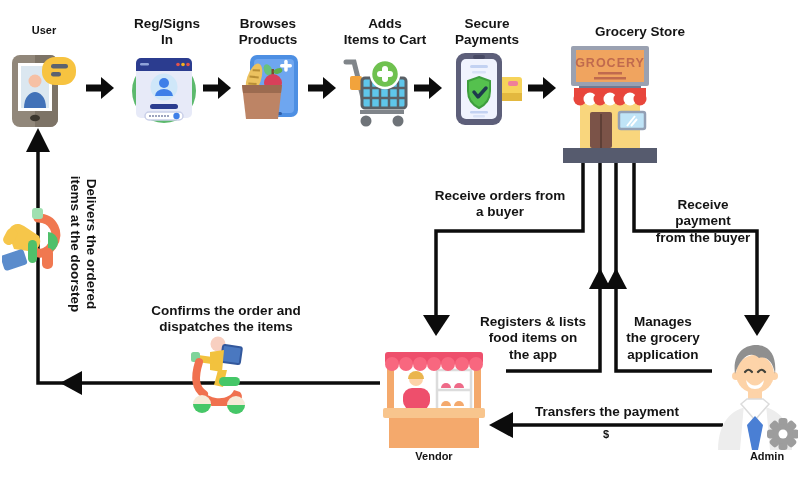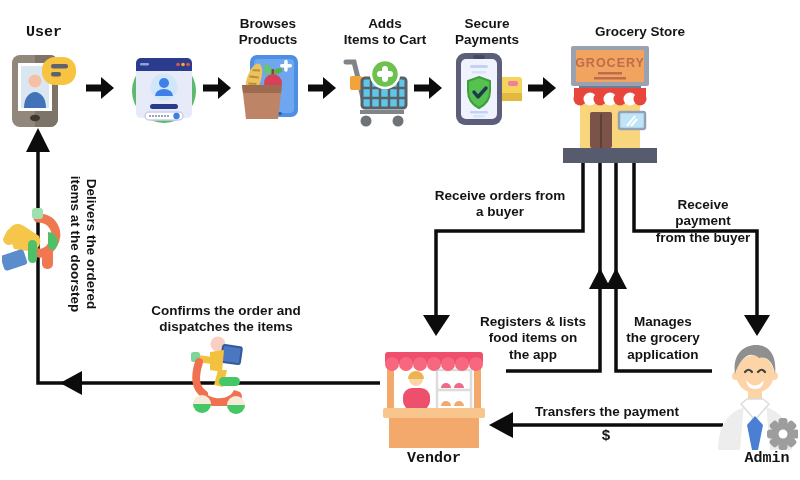--- a/index.html
+++ b/index.html
@@ -3,21 +3,21 @@
 <meta charset="utf-8">
 <style>
   :root{
     --background:#ffffff; --line-color:#0c0c0c; --text-color:#141414;
   }
   html,body{margin:0;padding:0;background:var(--background);}
   #stage{position:relative;width:800px;height:480px;background:var(--background);
     font-family:"Liberation Sans",sans-serif;overflow:hidden;}
   .label{position:absolute;font-weight:700;color:var(--text-color);text-align:center;
     white-space:pre-line;line-height:1.22;font-size:13.5px;transform:translateX(-50%);z-index:3;}
-  .label.big{font-size:15px;font-family:Liberation Mono, monospace;}
+  .label.big{font-size:11px;}
   .label.rot{transform:rotate(90deg);transform-origin:0 0;width:164px;}
   .icon{position:absolute;z-index:2;}
   #overlay{position:absolute;left:0;top:0;z-index:1;}
   .flow-line{stroke:var(--line-color);stroke-width:3.5;fill:none;}
   .arrow-head{fill:var(--line-color);stroke:none;}
 </style>
 </head>
 <body>
 
 <div id="stage">
@@ -61,20 +61,22 @@
           <polygon class="arrow-head" points="429,77 429,99 442,88"></polygon>
         </g>
       <g>
           <rect class="arrow-head" x="528" y="84.5" width="15" height="7"></rect>
           <polygon class="arrow-head" points="543,77 543,99 556,88"></polygon>
         </g>
     </g>
   </svg>
 
   <div class="label big" style="left:44px;top:24px;">User</div>
+  <div class="label" style="left:167px;top:16px;">Reg/Signs
+In</div>
   <div class="label" style="left:268px;top:16px;">Browses
 Products</div>
   <div class="label" style="left:487px;top:16px;">Secure
 Payments</div>
   <div class="label" style="left:385px;top:16px;">Adds
 Items to Cart</div>
   <div class="label" style="left:640px;top:24px;">Grocery Store</div>
 
   <div class="label" style="left:500px;top:188px;">Receive orders from
 a buyer</div>

